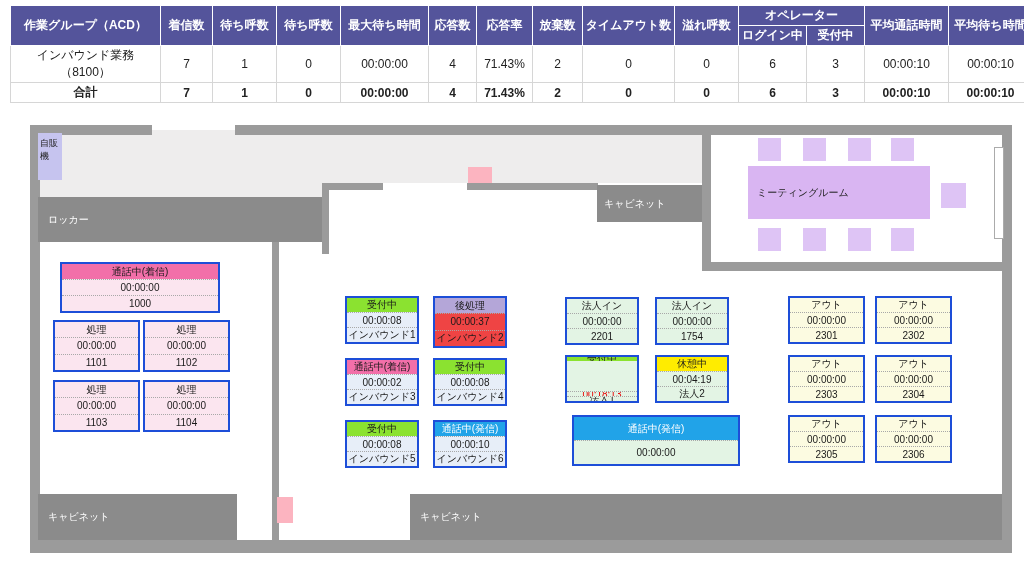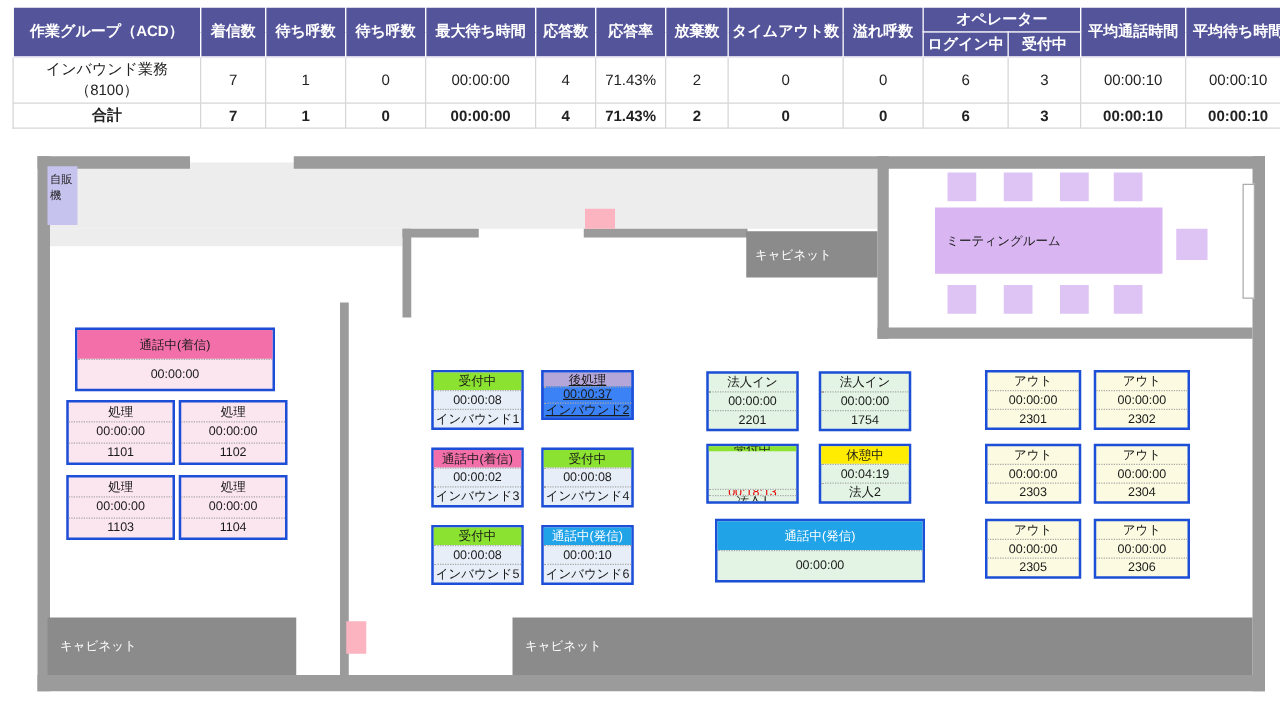--- a/index.html
+++ b/index.html
@@ -127,20 +127,23 @@
   <div class="wall" style="left:244px;top:124px;width:7px;height:298px;"></div>
   <div class="wall" style="left:674px;top:7px;width:9px;height:146px;"></div>
   <div class="wall" style="left:674px;top:144px;width:300px;height:9px;"></div>
 
   <div class="doorpink" style="left:440px;top:49px;width:24px;height:16px;"></div>
   <div class="doorpink" style="left:249px;top:379px;width:16px;height:26px;"></div>
 
   <div class="vending" style="left:10px;top:15px;width:24px;height:47px;">
     <span>自販機</span>
   </div>
+  <div class="furn" style="left:10px;top:79px;width:284px;height:45px;">
+    <span>ロッカー</span>
+  </div>
   <div class="furn" style="left:569px;top:67px;width:105px;height:37px;padding-left:7px;">
     <span>キャビネット</span>
   </div>
   <div class="furn" style="left:10px;top:376px;width:199px;height:46px;">
     <span>キャビネット</span>
   </div>
   <div class="furn" style="left:382px;top:376px;width:592px;height:46px;">
     <span>キャビネット</span>
   </div>
 
@@ -155,20 +158,21 @@
   <div class="chair" style="left:775px;top:110px;width:23px;height:23px;"></div>
   <div class="chair" style="left:820px;top:110px;width:23px;height:23px;"></div>
   <div class="chair" style="left:863px;top:110px;width:23px;height:23px;"></div>
   <div class="chair" style="left:913px;top:65px;width:25px;height:25px;"></div>
   <div class="wboard" style="left:966px;top:29px;width:8px;height:90px;"></div>
 
   <div id="seats">
       <div class="seat" style="left: 32px; top: 144px; width: 160px; height: 51px; background: rgb(251, 229, 239);">
         <div style="background: rgb(242, 111, 169); color: rgb(26, 26, 26);">通話中(着信)</div>
         <div class="rt">00:00:00</div>
+        <div class="rt">1000</div>
       </div>
       <div class="seat" style="left: 25px; top: 202px; width: 87px; height: 52px; background: rgb(251, 229, 239);">
         <div>処理</div>
         <div class="rt">00:00:00</div>
         <div class="rt">1101</div>
       </div>
       <div class="seat" style="left: 115px; top: 202px; width: 87px; height: 52px; background: rgb(251, 229, 239);">
         <div>処理</div>
         <div class="rt">00:00:00</div>
         <div class="rt">1102</div>
@@ -181,21 +185,21 @@
       <div class="seat" style="left: 115px; top: 262px; width: 87px; height: 52px; background: rgb(251, 229, 239);">
         <div>処理</div>
         <div class="rt">00:00:00</div>
         <div class="rt">1104</div>
       </div>
       <div class="seat" style="left: 317px; top: 178px; width: 74px; height: 48px; background: rgb(231, 238, 248);">
         <div style="background: rgb(139, 226, 48); color: rgb(26, 26, 26);">受付中</div>
         <div class="rt">00:00:08</div>
         <div class="rt">インバウンド1</div>
       </div>
-      <div class="seat" style="left: 405px; top: 178px; width: 74px; height: 40px; background: #3b82f6; text-decoration: underline;">
+      <div class="seat" style="left: 405px; top: 178px; width: 74px; height: 52px; background: #ef4444;">
         <div style="background: rgb(180, 166, 216); color: rgb(26, 26, 26);">後処理</div>
         <div class="rt">00:00:37</div>
         <div class="rt">インバウンド2</div>
       </div>
       <div class="seat" style="left: 317px; top: 240px; width: 74px; height: 48px; background: rgb(231, 238, 248);">
         <div style="background: rgb(242, 111, 169); color: rgb(26, 26, 26);">通話中(着信)</div>
         <div class="rt">00:00:02</div>
         <div class="rt">インバウンド3</div>
       </div>
       <div class="seat" style="left: 405px; top: 240px; width: 74px; height: 48px; background: rgb(231, 238, 248);">

